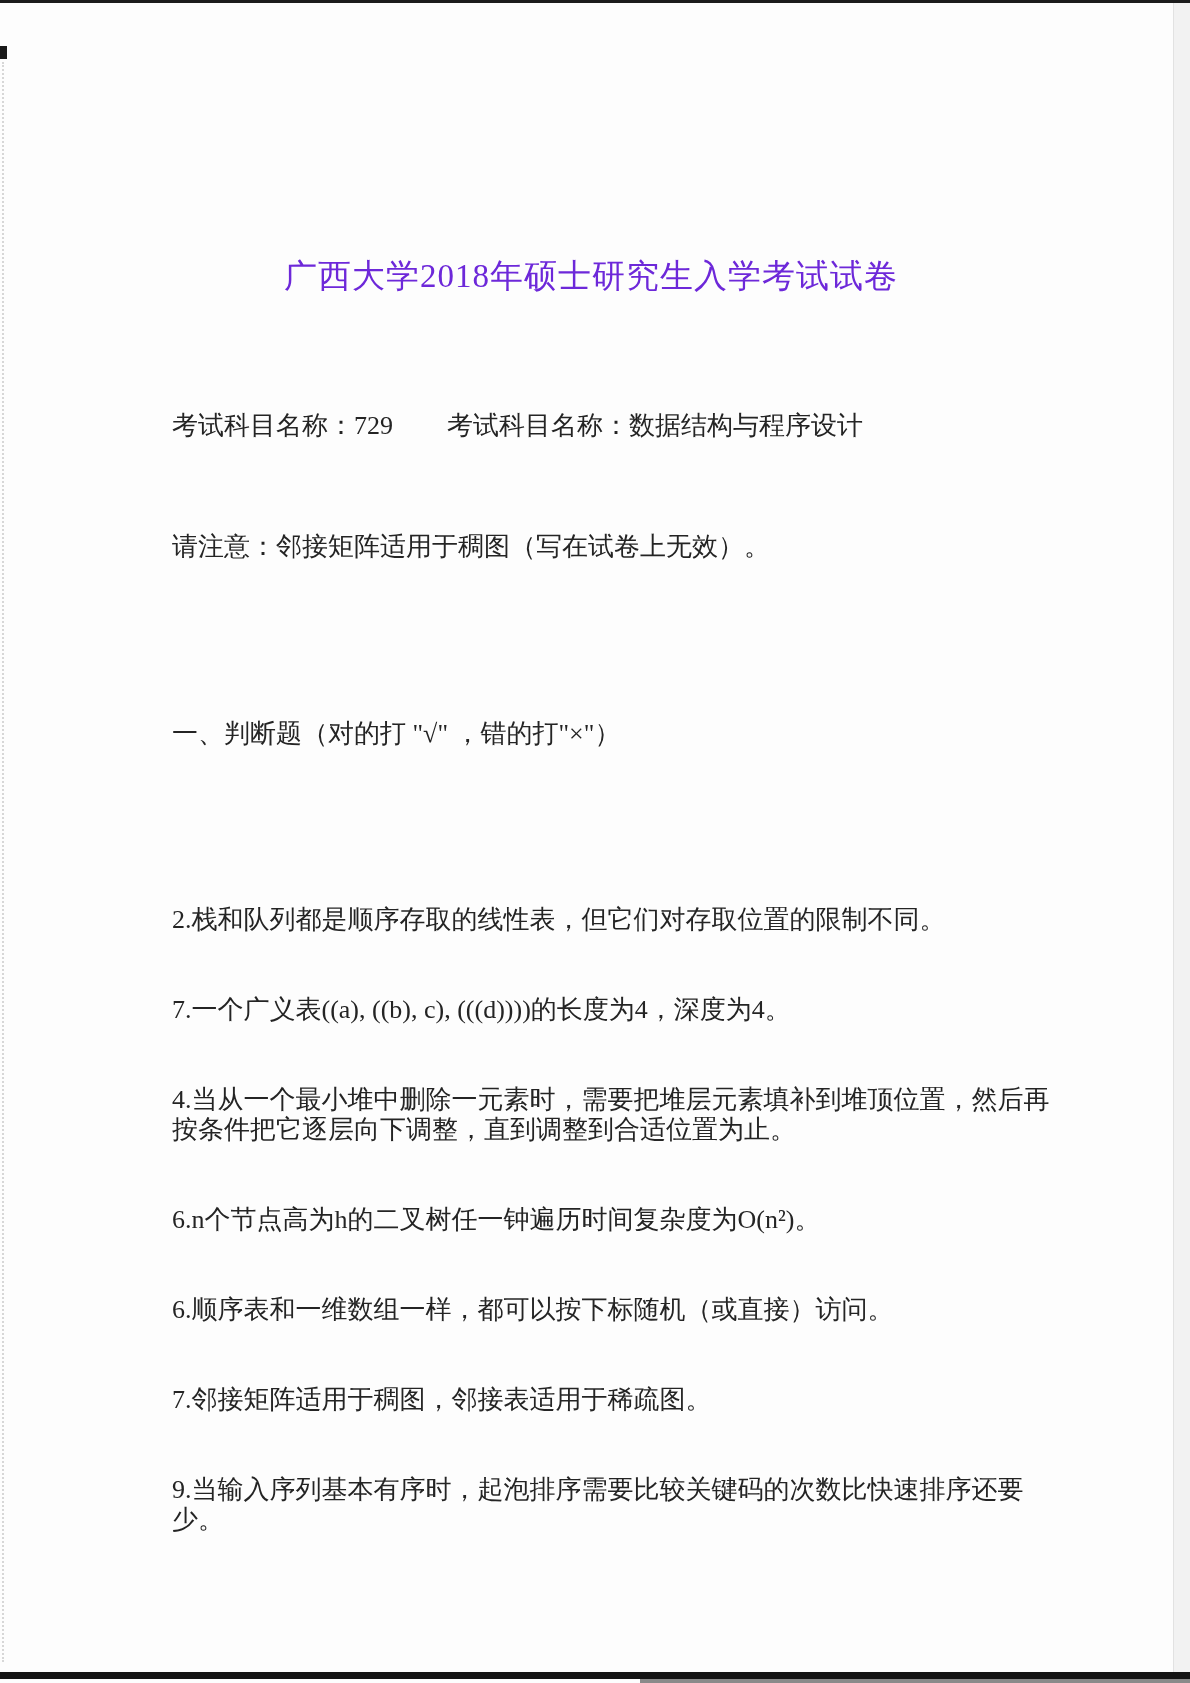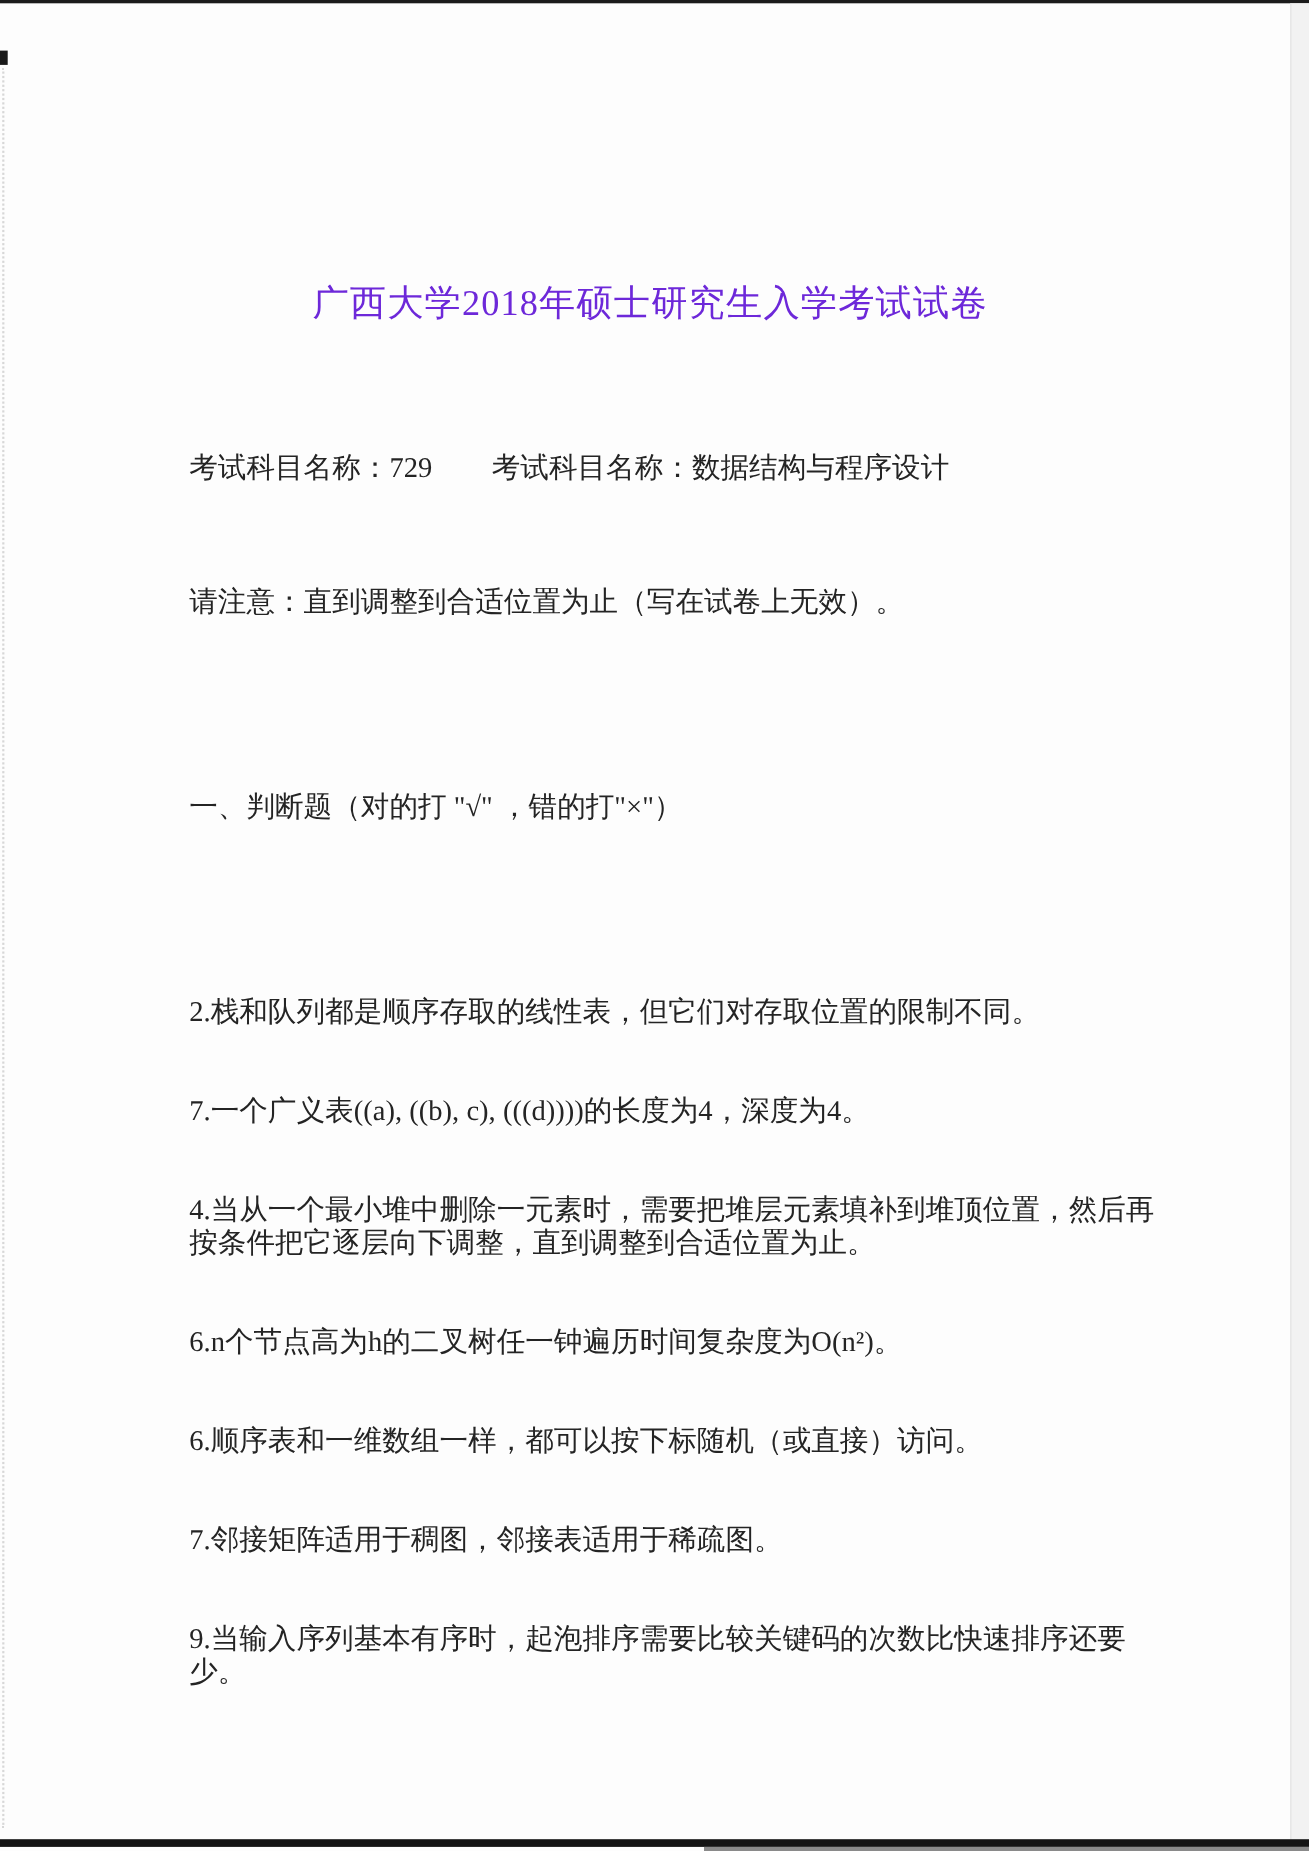--- a/index.html
+++ b/index.html
@@ -44,21 +44,21 @@
   <div class="left-tick"></div>
   <div class="left-edge"></div>
   <div class="right-edge"></div>
 
   <div class="content">
 
     <div class="title">广西大学2018年硕士研究生入学考试试卷</div>
 
     <div class="meta-row"><span>考试科目名称：</span><span>729</span><span class="meta-name">考试科目名称：</span><span>数据结构与程序设计</span></div>
 
-    <div class="notice">请注意：直到调整到合适位置为止（写在试卷上无效）。</div>
+    <div class="notice">请注意：邻接矩阵适用于稠图（写在试卷上无效）。</div>
 
     <div class="sec1-head">一、判断题（对的打 "√" ，错的打"×"）</div>
 
     <div class="judge-items">
       <p>2.栈和队列都是顺序存取的线性表，但它们对存取位置的限制不同。</p>
       <p>7.一个广义表((a), ((b), c), (((d))))的长度为4，深度为4。</p>
       <p>4.当从一个最小堆中删除一元素时，需要把堆层元素填补到堆顶位置，然后再按条件把它逐层向下调整，直到调整到合适位置为止。</p>
       <p>6.n个节点高为h的二叉树任一钟遍历时间复杂度为O(n²)。</p>
       <p>6.顺序表和一维数组一样，都可以按下标随机（或直接）访问。</p>
       <p>7.邻接矩阵适用于稠图，邻接表适用于稀疏图。</p>

